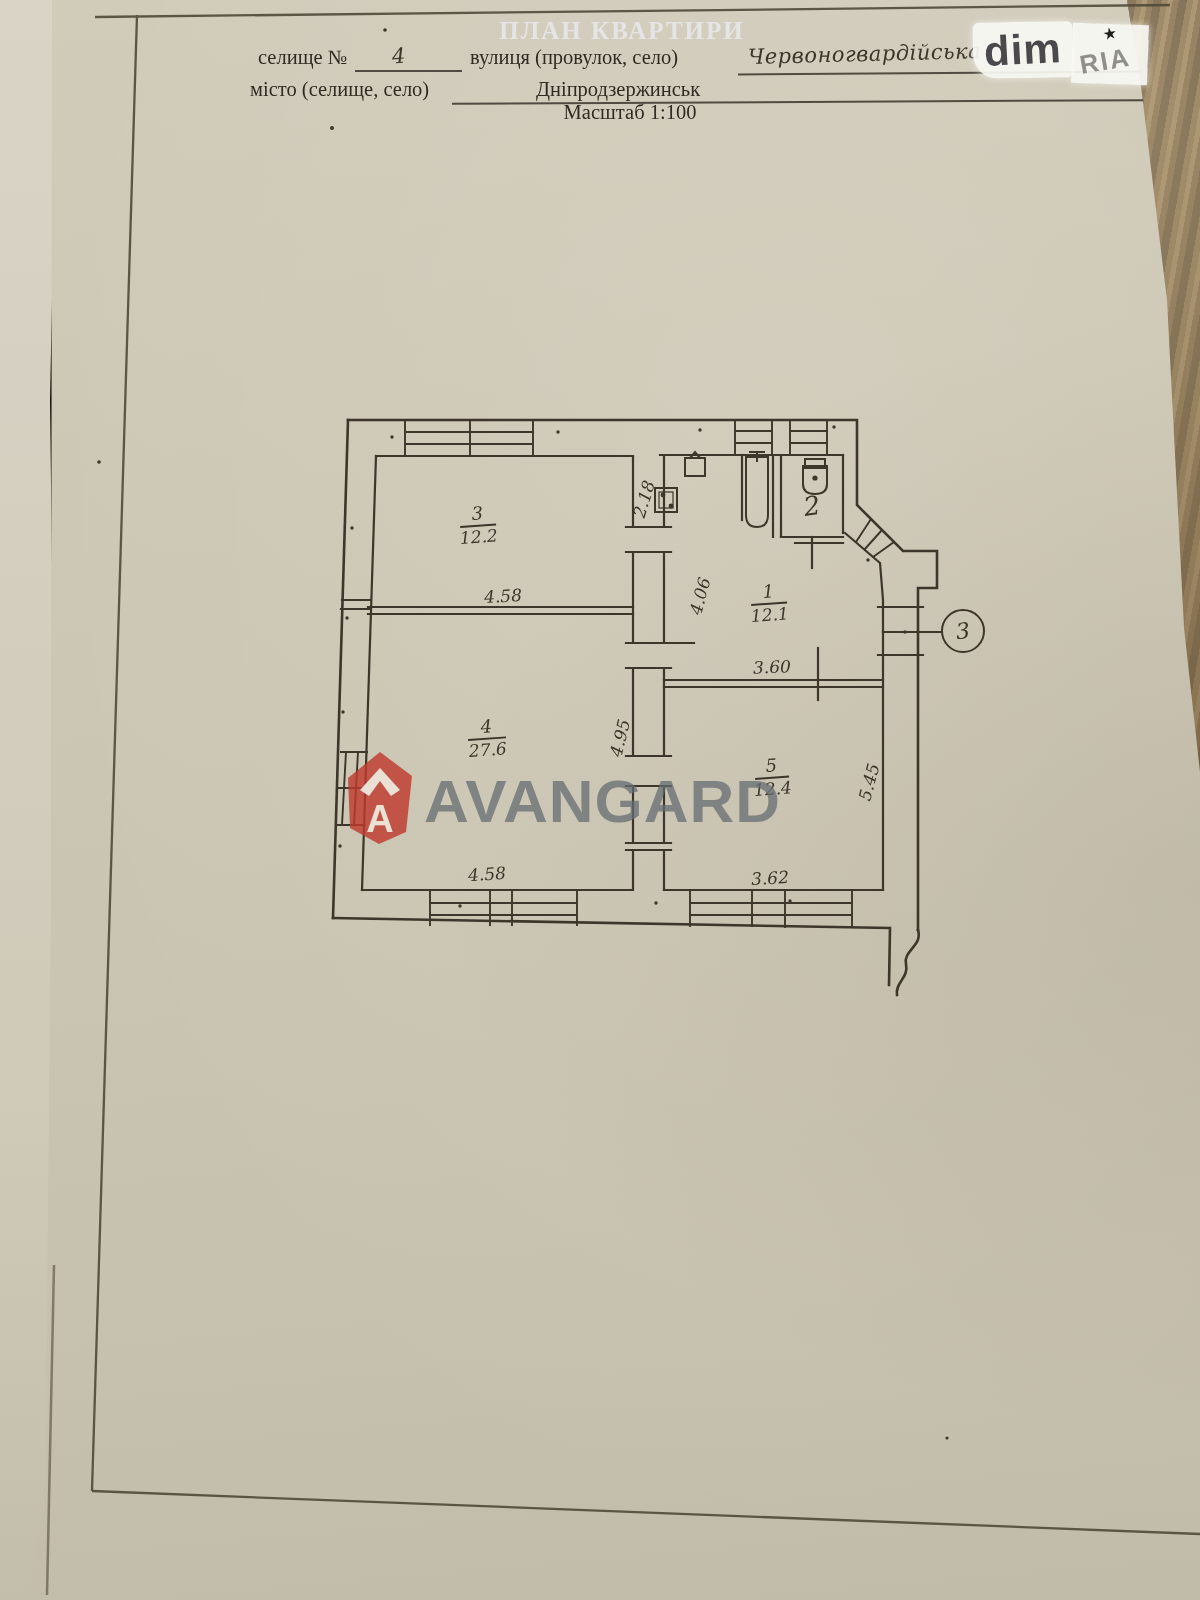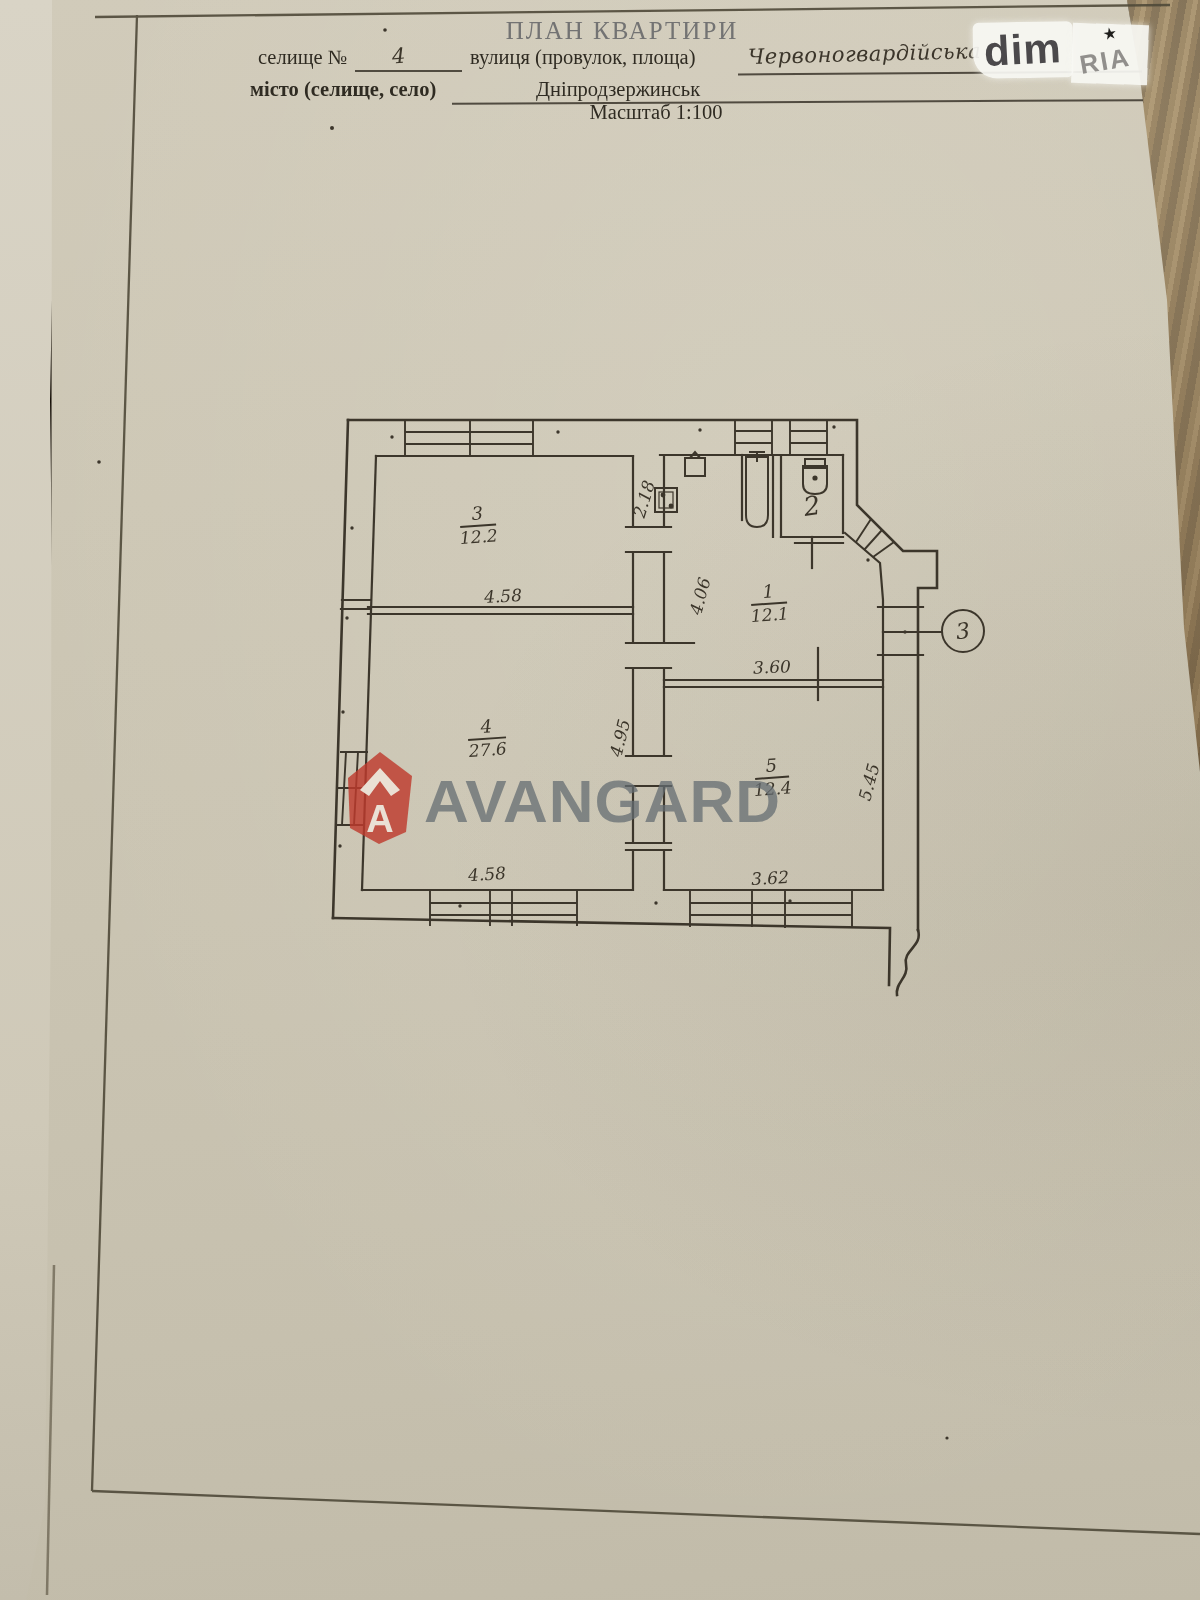--- a/index.html
+++ b/index.html
@@ -24,21 +24,21 @@
   #main-page{left:0;top:0;width:1200px;height:1600px;
     clip-path:polygon(52px 0,1127px 0,1140px 78px,1167px 300px,1184px 628px,1200px 772px,1200px 1600px,26px 1600px,45px 1505px,51px 900px);
     background:
       radial-gradient(ellipse at 65% 30%, rgba(255,255,248,.10), rgba(0,0,0,0) 70%),
       radial-gradient(ellipse at 100% 55%, rgba(90,80,55,.10), rgba(0,0,0,0) 45%),
       linear-gradient(175deg,#d1cbba 0%,#cdc7b5 30%,#cac4b2 55%,#c6c0ae 80%,#c1bba9 100%);}
   
   svg.ink{position:absolute;left:0;top:0;}
   
   .form-text{color:#2f2b22;font-size:20.5px;white-space:nowrap;}
-  .title{font-weight:normal;font-size:25px;letter-spacing:2px;color:#737373;}
+  .title{font-weight:bold;font-size:25px;letter-spacing:2px;color:#e5e5e5;}
   .uline{height:2px;background:#3a342a;opacity:.85;}
   .hw{font-family:"DejaVu Serif",serif;font-style:italic;color:#3b352a;white-space:nowrap;}
   .dim-label{font-size:17px;}
   .room-label{text-align:center;line-height:1;}
   .room-label .num{font-size:18px;}
   .room-label .bar{height:1.6px;background:#3b352a;margin:2px auto;}
   .room-label .area{font-size:17px;}
   .ctr{transform:translate(-50%,-50%);}
   
   .badge{background:rgba(248,247,243,.93);box-shadow:0 0 7px rgba(246,245,240,.75);}
@@ -154,27 +154,27 @@
     <circle cx="99" cy="462" r="1.8"></circle>
       <circle cx="385" cy="30" r="1.8"></circle>
     <circle cx="947" cy="1438" r="1.6"></circle>
   </g>
 </svg>
 
 <div class="abs title ctr" style="left:622px;top:31px;">ПЛАН КВАРТИРИ</div>
 <div class="abs form-text" style="left:258px;top:46px;">селище №</div>
 <div class="abs hw" style="left:392px;top:44px;font-size:21px;transform:rotate(-4deg);">4</div>
 <div class="abs uline" style="left:355px;top:70px;width:107px;"></div>
-<div class="abs form-text" style="left:470px;top:46px;">вулиця (провулок, площа)</div>
+<div class="abs form-text" style="left:470px;top:46px;">вулиця (провулок, село)</div>
 <div class="abs hw" style="left:748px;top:42px;font-size:21px;transform:rotate(-1.5deg);letter-spacing:.5px;">Червоногвардійська</div>
 <div class="abs uline" style="left:738px;top:72px;width:404px;transform:rotate(-.4deg);"></div>
-<div class="abs form-text" style="left:250px;top:78px;font-weight:bold;">місто (селище, село)</div>
+<div class="abs form-text" style="left:250px;top:78px;">місто (селище, село)</div>
 <div class="abs form-text" style="left:536px;top:78px;">Дніпродзержинськ</div>
 <div class="abs uline" style="left:452px;top:101px;width:691px;transform:rotate(-.3deg);"></div>
-<div class="abs form-text ctr" style="left:656px;top:112px;">Масштаб 1:100</div>
+<div class="abs form-text ctr" style="left:630px;top:112px;">Масштаб 1:100</div>
 
 <div class="abs hw room-label ctr" style="left:478px;top:525px;transform:translate(-50%,-50%) rotate(-4deg);">
   <div class="num">3</div>
   <div class="bar" style="width:36px;"></div>
   <div class="area">12.2</div>
 </div>
 <div class="abs hw room-label ctr" style="left:487px;top:738px;transform:translate(-50%,-50%) rotate(-4deg);">
   <div class="num">4</div>
   <div class="bar" style="width:38px;"></div>
   <div class="area">27.6</div>

